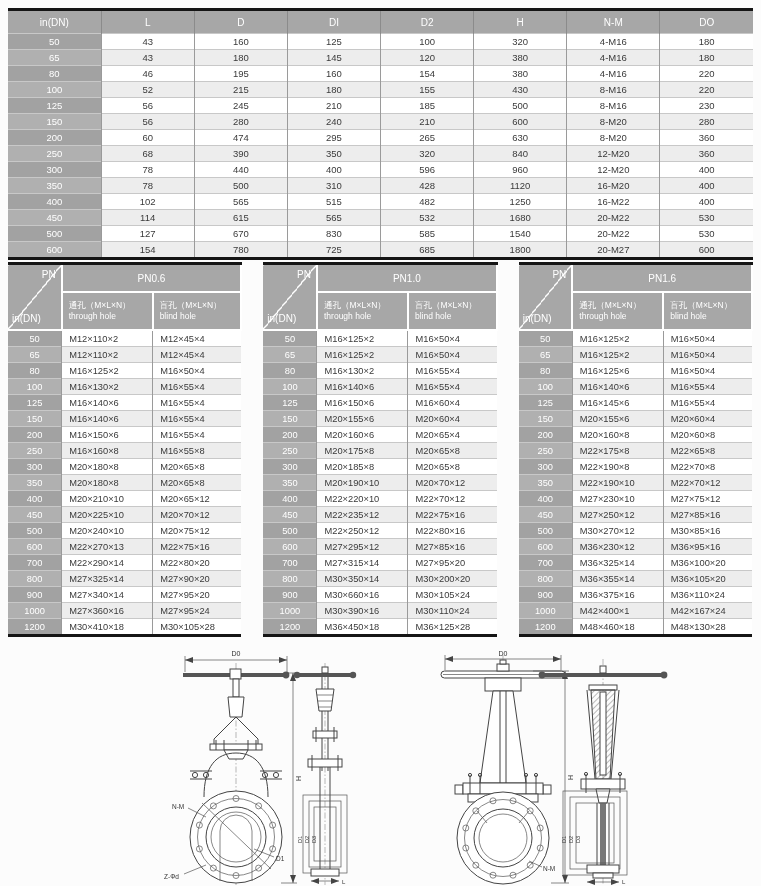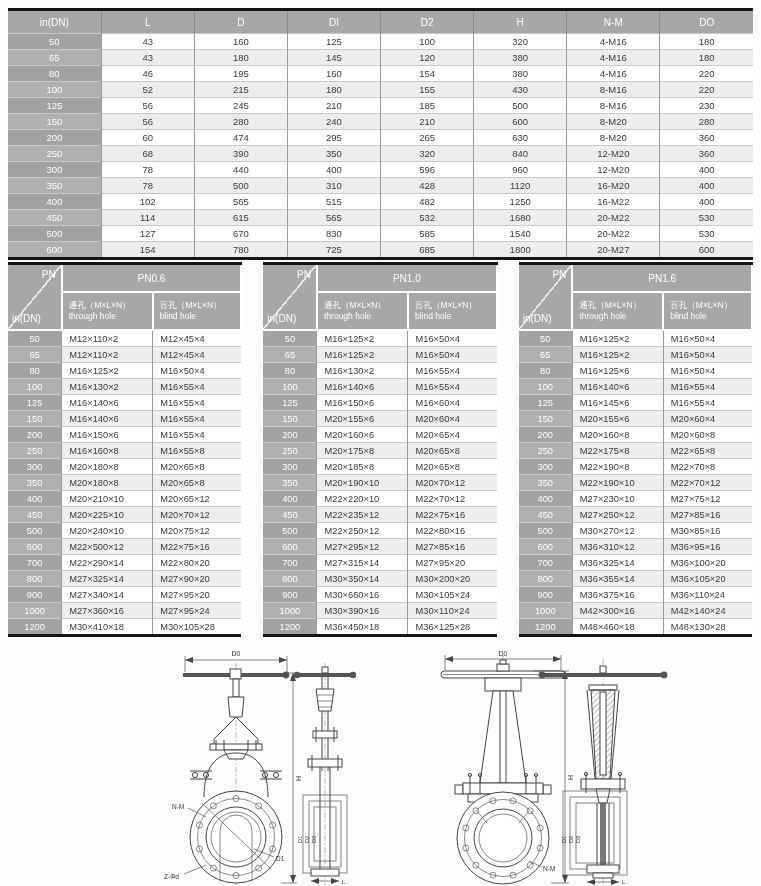--- a/index.html
+++ b/index.html
@@ -313,21 +313,21 @@
           <td>M20×225×10</td>
           <td>M20×70×12</td>
         </tr>
         <tr>
           <td>500</td>
           <td>M20×240×10</td>
           <td>M20×75×12</td>
         </tr>
         <tr>
           <td>600</td>
-          <td>M22×500×12</td>
+          <td>M22×270×13</td>
           <td>M22×75×16</td>
         </tr>
         <tr>
           <td>700</td>
           <td>M22×290×14</td>
           <td>M22×80×20</td>
         </tr>
         <tr>
           <td>800</td>
           <td>M27×325×14</td>
@@ -561,42 +561,42 @@
           <td>M27×250×12</td>
           <td>M27×85×16</td>
         </tr>
         <tr>
           <td>500</td>
           <td>M30×270×12</td>
           <td>M30×85×16</td>
         </tr>
         <tr>
           <td>600</td>
-          <td>M36×310×12</td>
+          <td>M36×230×12</td>
           <td>M36×95×16</td>
         </tr>
         <tr>
           <td>700</td>
           <td>M36×325×14</td>
           <td>M36×100×20</td>
         </tr>
         <tr>
           <td>800</td>
           <td>M36×355×14</td>
           <td>M36×105×20</td>
         </tr>
         <tr>
           <td>900</td>
           <td>M36×375×16</td>
           <td>M36×110×24</td>
         </tr>
         <tr>
           <td>1000</td>
-          <td>M42×300×16</td>
-          <td>M42×140×24</td>
+          <td>M42×400×1</td>
+          <td>M42×167×24</td>
         </tr>
         <tr>
           <td>1200</td>
           <td>M48×460×18</td>
           <td>M48×130×28</td>
         </tr>
       </tbody>
   </table>
 </div>
 

